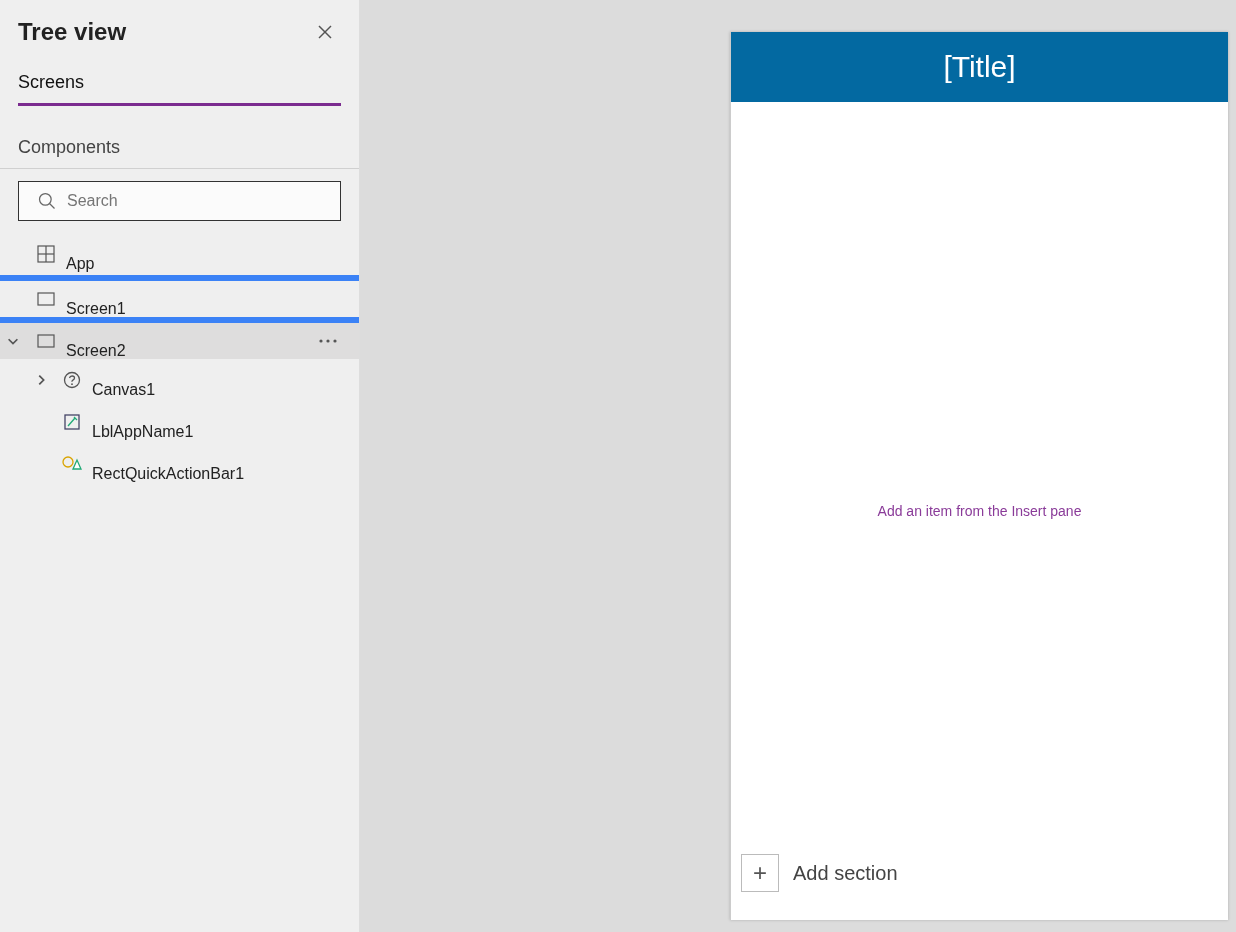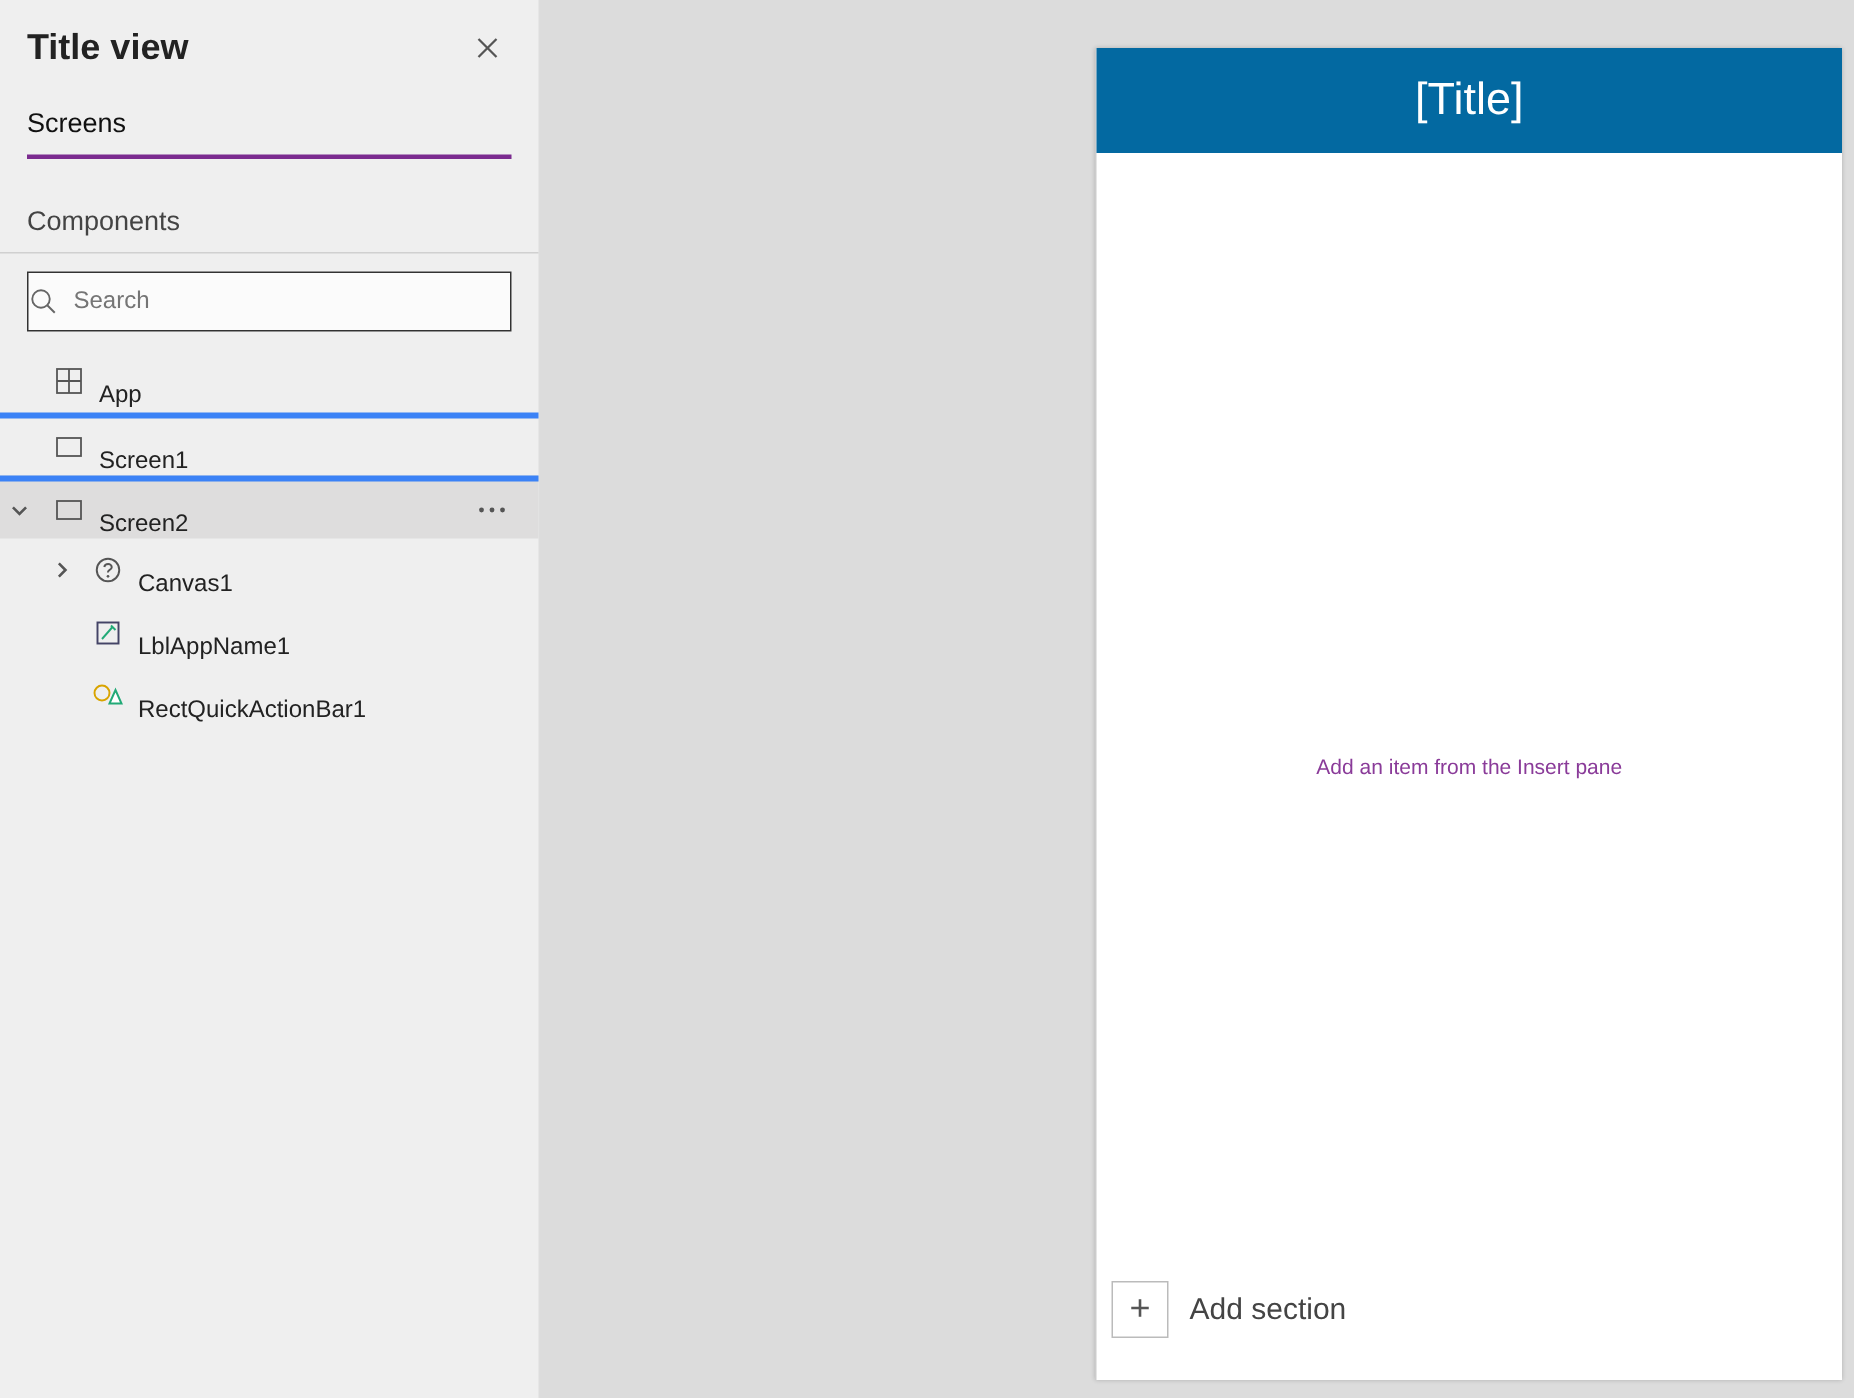--- a/index.html
+++ b/index.html
@@ -34,33 +34,33 @@
   }
   .tab.active {
     color: #111; font-weight: 500;
     border-bottom: 3px solid #7b2b8f; margin-bottom: -1px;
   }
 
   .search-wrap { padding: 12px 18px; }
   .search-box {
     display: flex; align-items: center; gap: 10px;
     border: 1px solid #323232; background: #fbfbfb;
-    height: 40px; padding: 0 0;
+    height: 40px; padding: 0 18px;
   }
   .search-box svg { width: 20px; height: 20px; stroke: #666; fill: none; stroke-width: 1.5; }
   .search-input {
     flex: 1; border: none; outline: none; background: transparent;
     font-size: 16px; color: #555;
   }
 
   .tree { display: flex; flex-direction: column; }
   .tree-row {
     display: flex; align-items: center; height: 42px;
     padding: 0 16px 0 0; font-size: 16px; color: #222;
-    border-top: 4px solid #3b82f6;
+    border-top: 6px solid #3b82f6;
     cursor: pointer; gap: 10px;
   }
   .tree-row:first-child { border-top: none; }
   .tree-row.selected { background: #dedddd; }
   .tree-row .indent0 { width: 26px; display:flex; justify-content:center; }
   .tree-row .indent1 { width: 52px; display:flex; justify-content:flex-end; padding-right:4px; }
   .tree-row .icon-slot { width: 20px; height: 20px; display: flex; align-items:center; justify-content:center; }
   .tree-row .label { flex: 1; margin-top: 20px; }
   .tree-row .more { width: 30px; display: flex; align-items:center; justify-content:center; color:#555; }
 
@@ -97,21 +97,21 @@
     width: 38px; height: 38px; border: 1px solid #bbb;
     display: flex; align-items: center; justify-content: center;
     font-size: 24px; color: #555; background:#fff;
   }
 </style>
 </head>
 <body>
 
 <div class="sidebar">
   <div class="sidebar-header">
-    <div class="sidebar-title">Title view</div>
+    <div class="sidebar-title">Tree view</div>
     <div class="close-btn">
       <svg viewBox="0 0 16 16">
           <line x1="2" y1="2" x2="14" y2="14"></line>
           <line x1="14" y1="2" x2="2" y2="14"></line>
         </svg>
     </div>
   </div>
 
   <div class="tabs">
     <div class="tab active">Screens</div>

